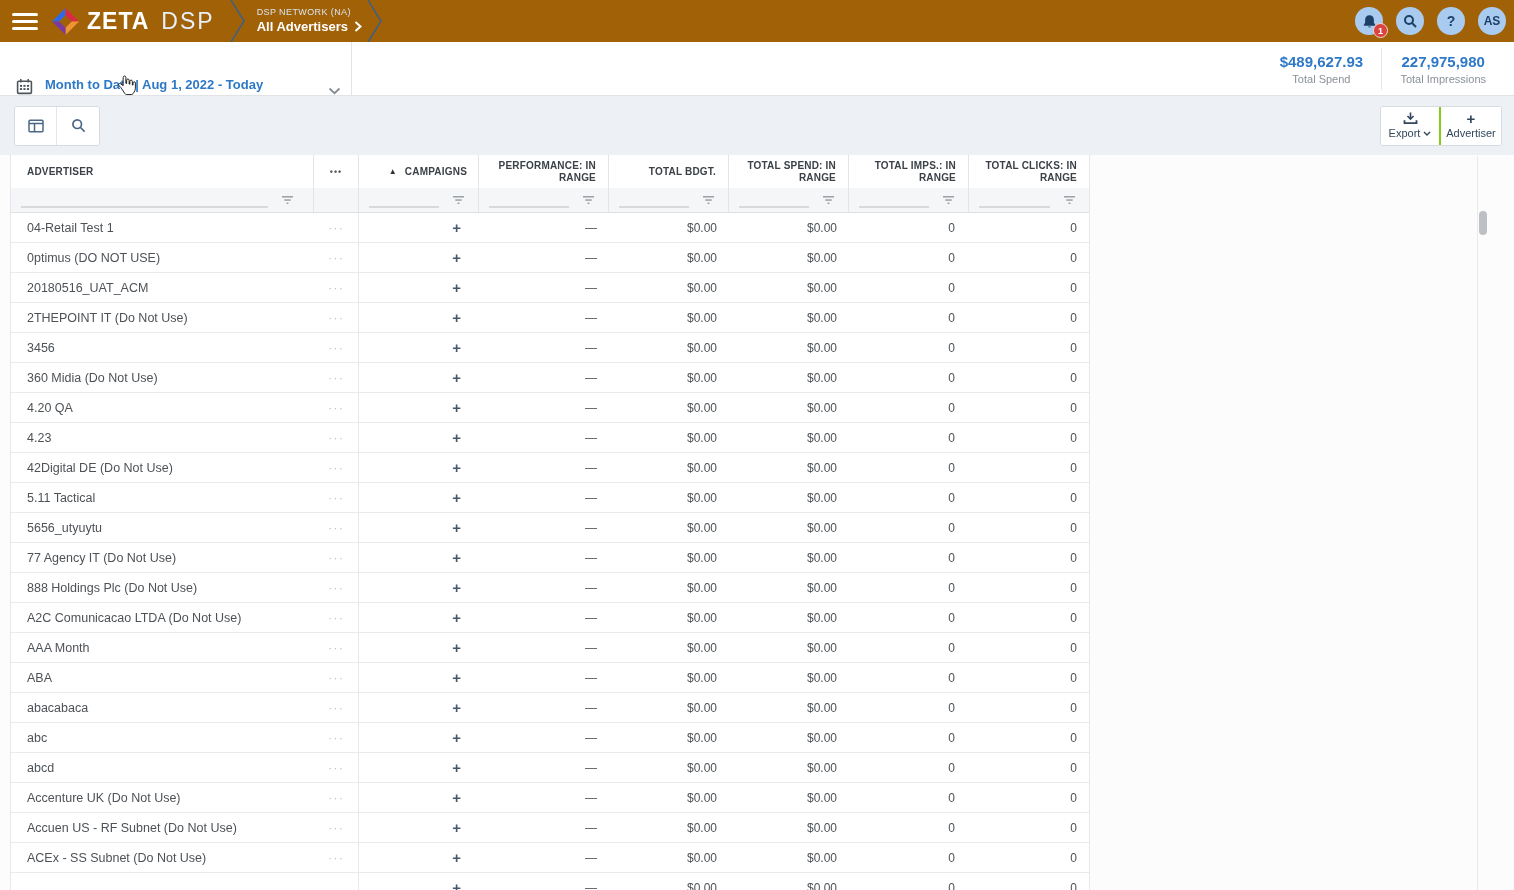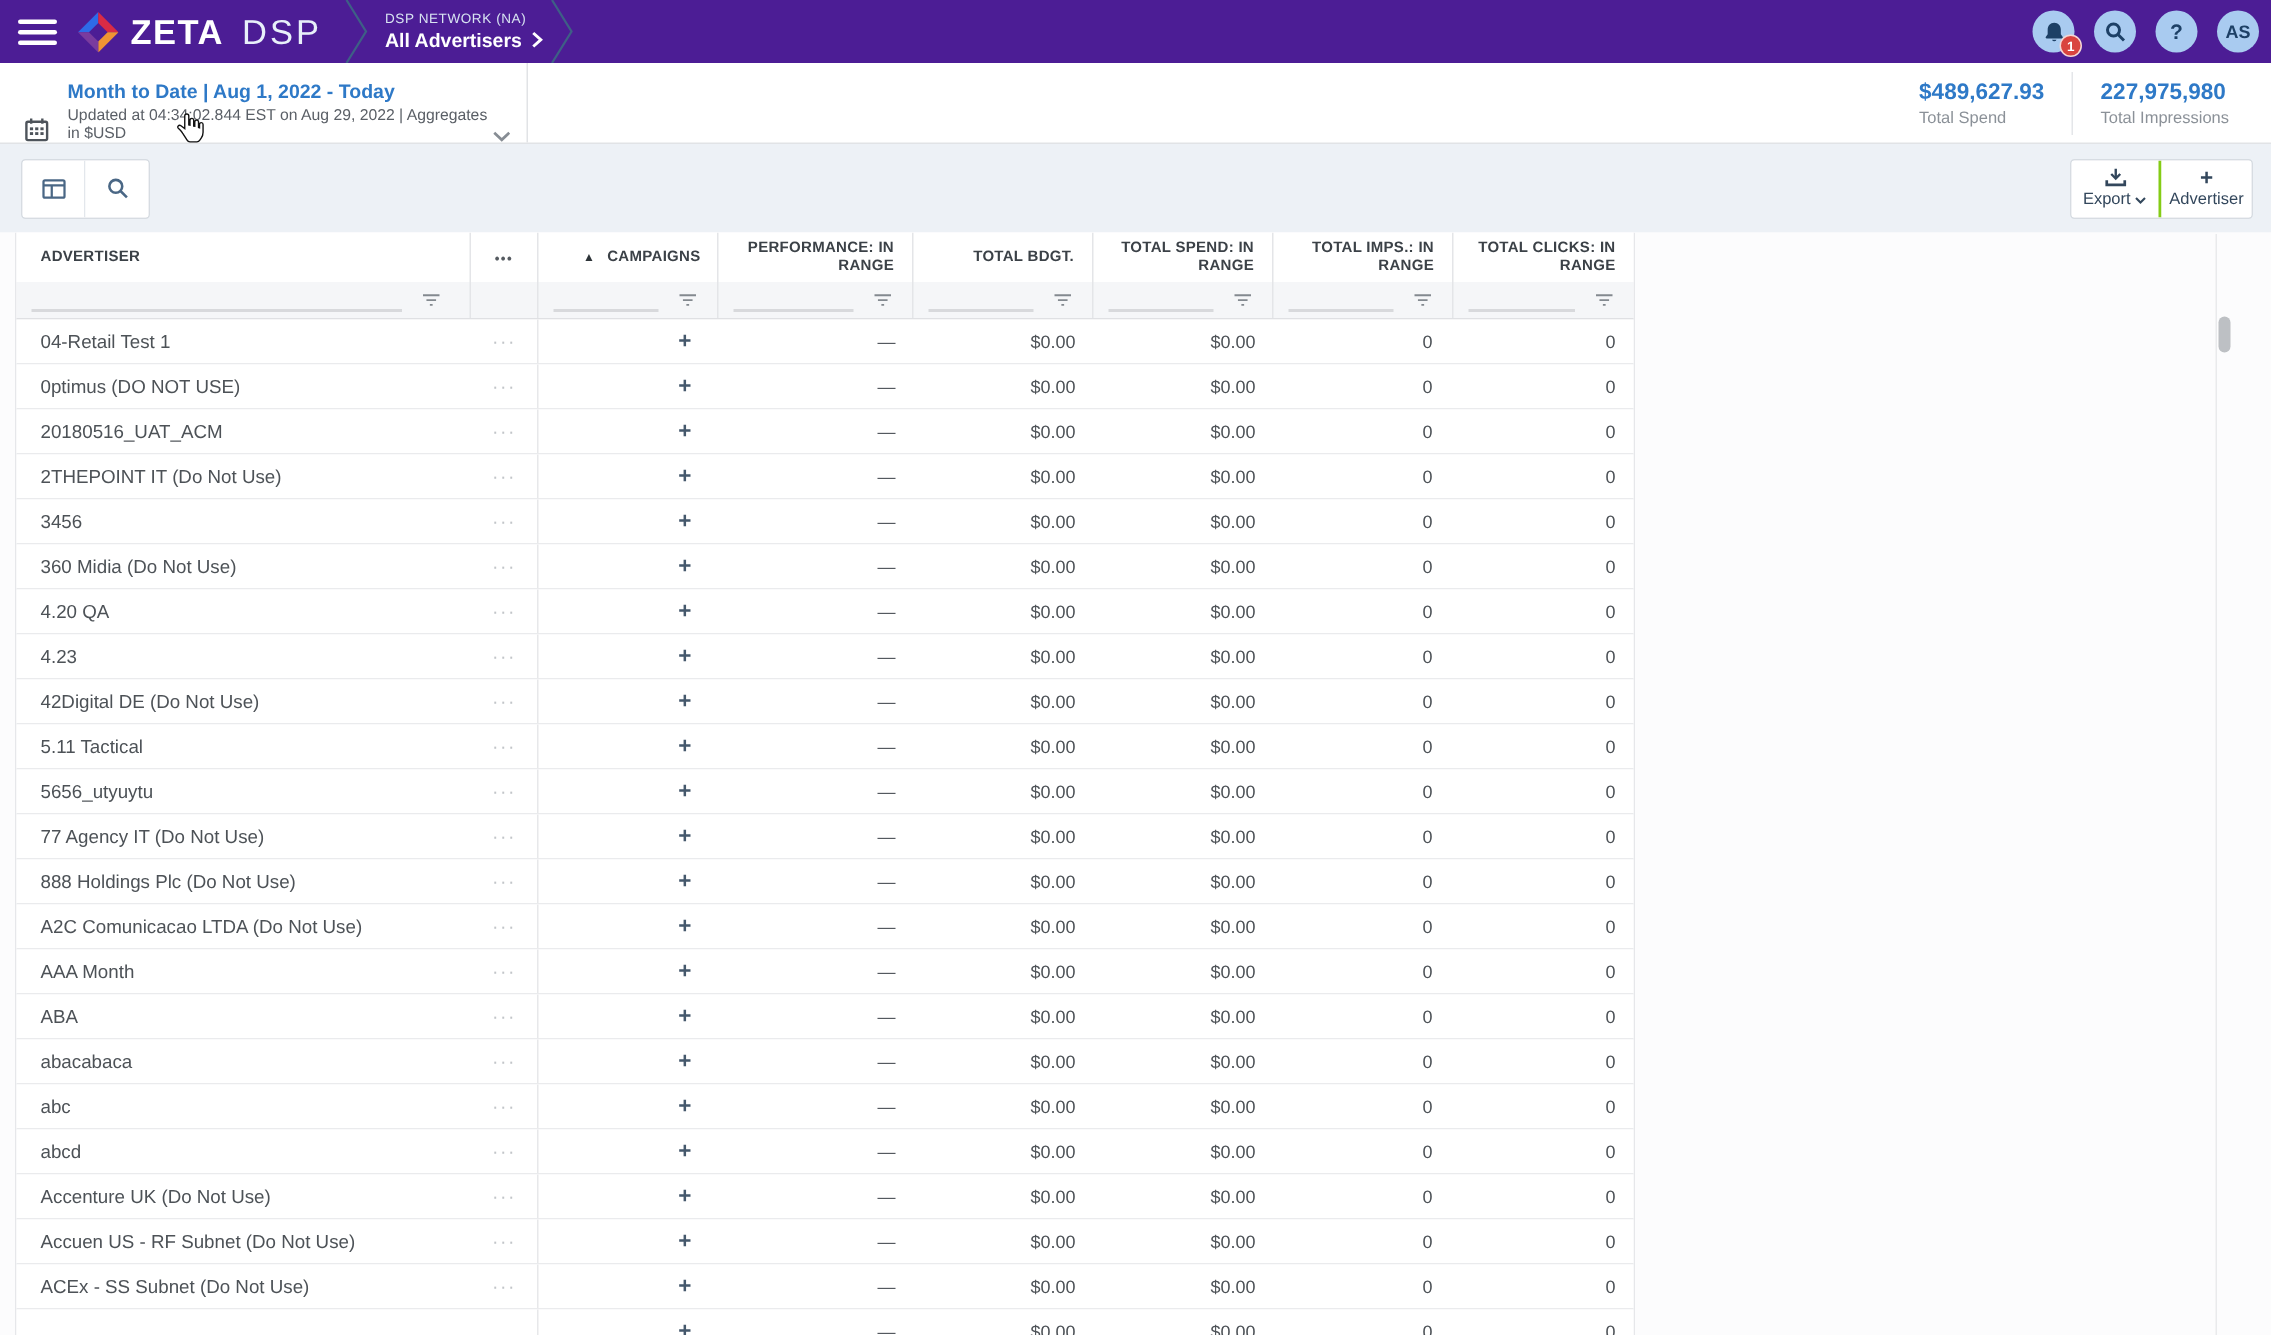--- a/index.html
+++ b/index.html
@@ -1,41 +1,41 @@
 <!DOCTYPE html>
 <html><head>
 <meta charset="utf-8">
 <style>
   * { margin:0; padding:0; box-sizing:border-box; }
   html,body { width:1514px; height:890px; overflow:hidden; }
   body { font-family:"Liberation Sans", sans-serif; background:#fcfcfd; position:relative; }
 
   
-  .topnav { height:42px; background:#4c1d95; display:flex; align-items:center; position:relative; }
+  .topnav { height:42px; background:#a16207; display:flex; align-items:center; position:relative; }
   .hamburger { width:26px; margin-left:12px; cursor:pointer; }
   .hamburger span { display:block; height:3px; background:#fff; border-radius:2px; margin:4px 0; }
   .brand { display:flex; align-items:center; margin-left:14px; }
   .brand-name { color:#fff; font-size:23px; font-weight:bold; letter-spacing:1px; margin-left:8px; }
   .brand-suffix { color:#e8f0fa; font-size:23px; font-weight:300; letter-spacing:2px; margin-left:12px; }
   .nav-sep { margin:0 4px; flex:0 0 auto; }
   .crumb { margin-left:6px; line-height:1.25; }
   .crumb-net { color:#d8e4f2; font-size:9px; letter-spacing:.4px; }
   .crumb-page { color:#fff; font-size:13px; font-weight:bold; display:flex; align-items:center; gap:6px; }
   .nav-actions { margin-left:auto; display:flex; align-items:center; gap:13px; padding-right:8px; }
   .nav-circle { width:28px; height:28px; border-radius:50%; background:#a9cbf0; display:flex; align-items:center; justify-content:center; color:#1d4066; font-weight:bold; font-size:12px; position:relative; cursor:pointer; }
   .badge { position:absolute; bottom:-3px; right:-5px; min-width:15px; height:15px; border-radius:8px; background:#d9443f; border:1px solid #f4d7d6; color:#fff; font-size:9px; font-weight:bold; display:flex; align-items:center; justify-content:center; }
 
   
   .datebar { height:54px; background:#fff; border-bottom:1px solid #e1e3e6; display:flex; align-items:stretch; }
   .date-select { width:352px; border-right:1px solid #e1e3e6; display:flex; align-items:flex-end; padding:0 10px 0 16px; cursor:pointer; }
   .date-texts { margin-left:12px; flex:1; }
   .date-title { color:#2e79c7; font-size:13px; font-weight:bold; margin-bottom:3px; }
   .date-sub { color:#5a5f66; font-size:10.5px; }
   .stats { margin-left:auto; display:flex; align-items:center; padding-right:10px; }
-  .stat { padding:0 18px; min-width:120px; }
+  .stat { text-align:center; padding:0 18px; min-width:120px; }
   .stat-value { color:#2e79c7; font-size:15px; font-weight:bold; margin-bottom:3px; }
   .stat-label { color:#8b9198; font-size:11px; }
   .stat-divider { width:1px; height:42px; background:#e4e6e9; }
 
   
   .toolbar { height:59px; background:#edf1f6; display:flex; align-items:center; padding:0 12px 0 14px; }
   .btn-group { display:flex; border:1px solid #d7dce2; border-radius:3px; background:#fff; overflow:hidden; }
   .icon-btn { width:42px; height:38px; background:#fff; border:none; border-right:1px solid #e3e7ec; display:flex; align-items:center; justify-content:center; cursor:pointer; }
   .icon-btn:last-child { border-right:none; }
   .btn-group.right { margin-left:auto; }
@@ -151,21 +151,20 @@
       <line x1="11.5" y1="1" x2="11.5" y2="4.2" stroke="#4e545b" stroke-width="1.5"></line>
       <rect x="3.7" y="6.5" width="2" height="1.8" fill="#4e545b"></rect>
         <rect x="7" y="6.5" width="2" height="1.8" fill="#4e545b"></rect>
         <rect x="10.3" y="6.5" width="2" height="1.8" fill="#4e545b"></rect>
       <rect x="3.7" y="9.5" width="2" height="1.8" fill="#4e545b"></rect>
         <rect x="7" y="9.5" width="2" height="1.8" fill="#4e545b"></rect>
         <rect x="10.3" y="9.5" width="2" height="1.8" fill="#4e545b"></rect>
     </svg>
     <div class="date-texts">
       <div class="date-title">Month to Date | Aug 1, 2022 - Today</div>
-      <div class="date-sub">Updated at 04:34:02.844 EST on Aug 29, 2022 | Aggregates in $USD</div>
     </div>
     <svg width="13" height="8" viewBox="0 0 13 8">
       <polyline points="1.5,1.5 6.5,6.2 11.5,1.5" fill="none" stroke="#878d94" stroke-width="1.8"></polyline>
     </svg>
   </div>
   <div class="stats">
     <div class="stat">
       <div class="stat-value">$489,627.93</div>
       <div class="stat-label">Total Spend</div>
     </div>

